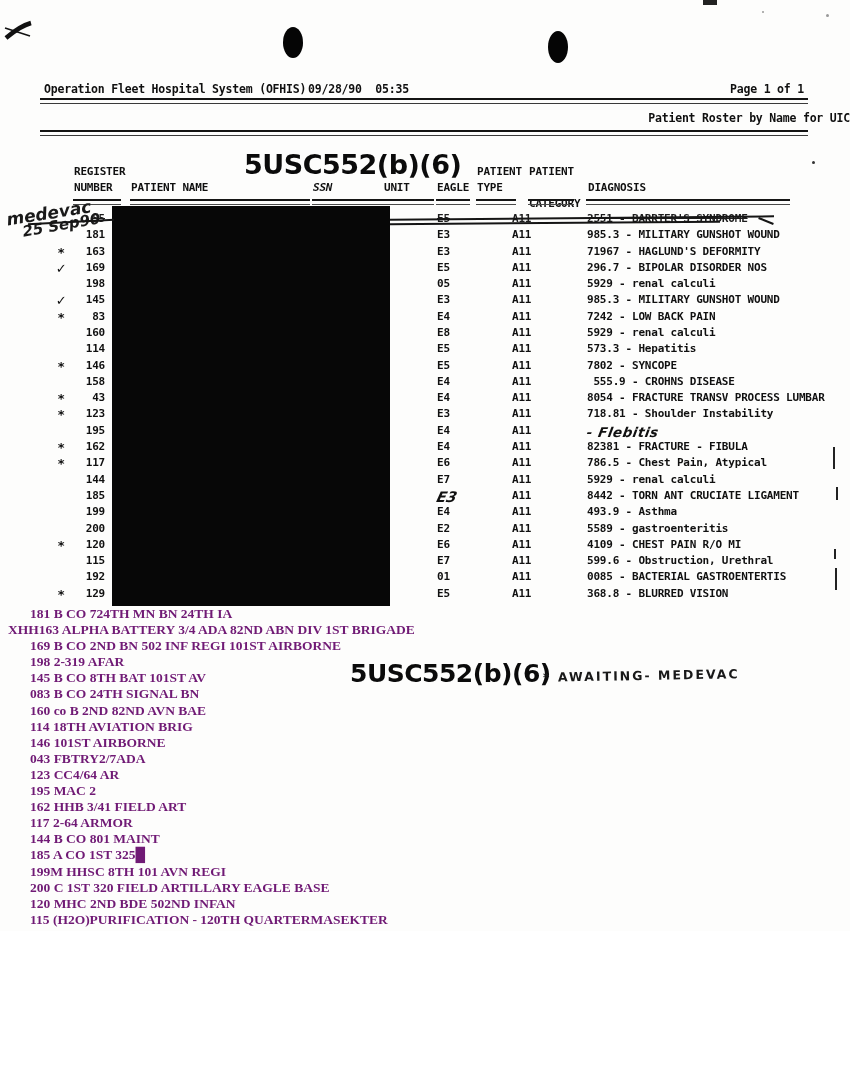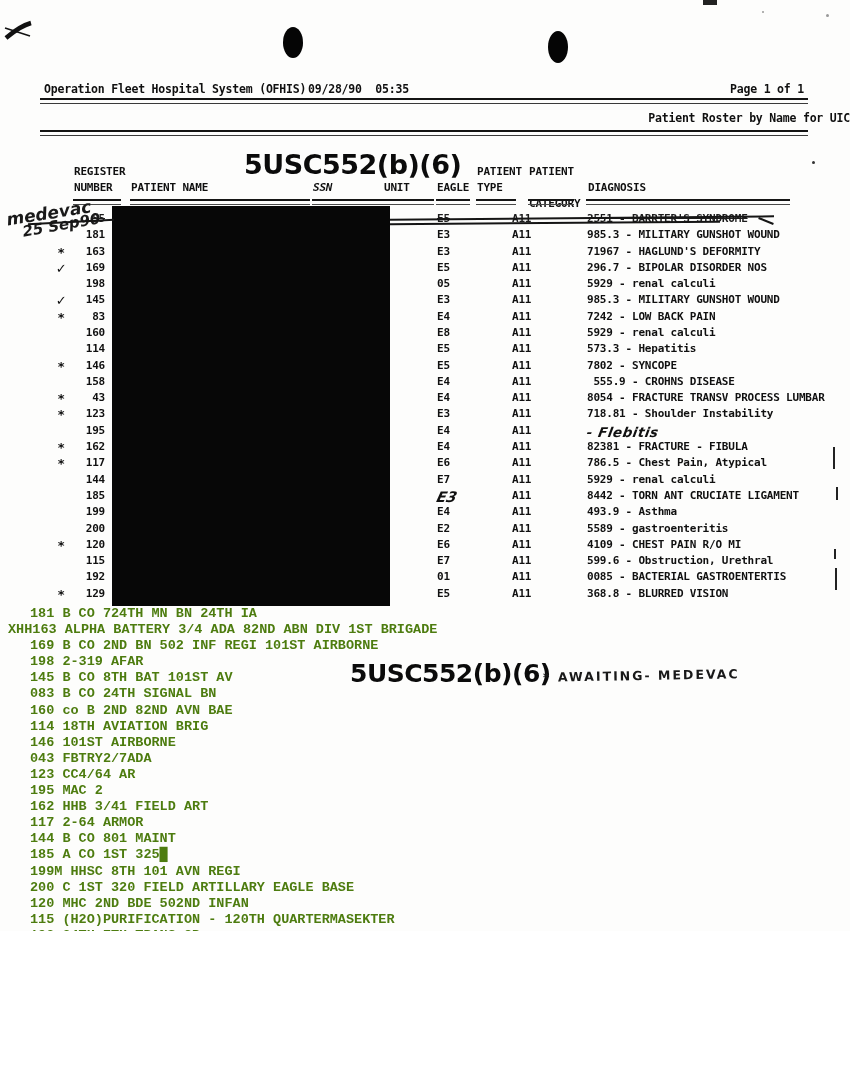--- a/index.html
+++ b/index.html
@@ -4,22 +4,22 @@
 <style>
   html,body{margin:0;padding:0;background:#ffffff;}
   #page{position:relative;width:850px;height:931px;background:#fdfdfc;overflow:hidden;
         font-family:"DejaVu Sans Mono",monospace;}
   .abs{position:absolute;}
   
   .dm{font-family:"DejaVu Sans Mono",monospace;font-weight:bold;font-size:11px;color:#101010;
       white-space:pre;letter-spacing:-0.2px;}
   .dm12{font-size:11.5px;}
   
-  .unit-line{font-family:Liberation Mono, monospace;font-size:13.5px;font-weight:bold;
-             color:#4d7c0f;line-height:16.1px;white-space:pre;}
+  .unit-line{font-family:Liberation Serif, serif;font-size:13.5px;font-weight:bold;
+             color:#701a75;line-height:16.1px;white-space:pre;}
   .outdent{margin-left:-22px;}
   
   .dbl-rule{height:3px;border-top:2.5px solid #141414;border-bottom:1px solid #3a3a3a;}
   .col-rule{height:3px;border-top:2.5px solid #161616;border-bottom:1px solid #4a4a4a;}
   
   .stamp{font-family:"DejaVu Sans",sans-serif;font-weight:800;color:#0b0b0b;letter-spacing:-0.5px;}
   
   .hand{font-family:"DejaVu Sans",sans-serif;font-style:italic;color:#1a1a1a;}
   .hand-caps{font-family:"DejaVu Sans",sans-serif;font-weight:600;font-size:12.5px;
              letter-spacing:2px;color:#191919;transform:rotate(-1deg);white-space:pre;}

